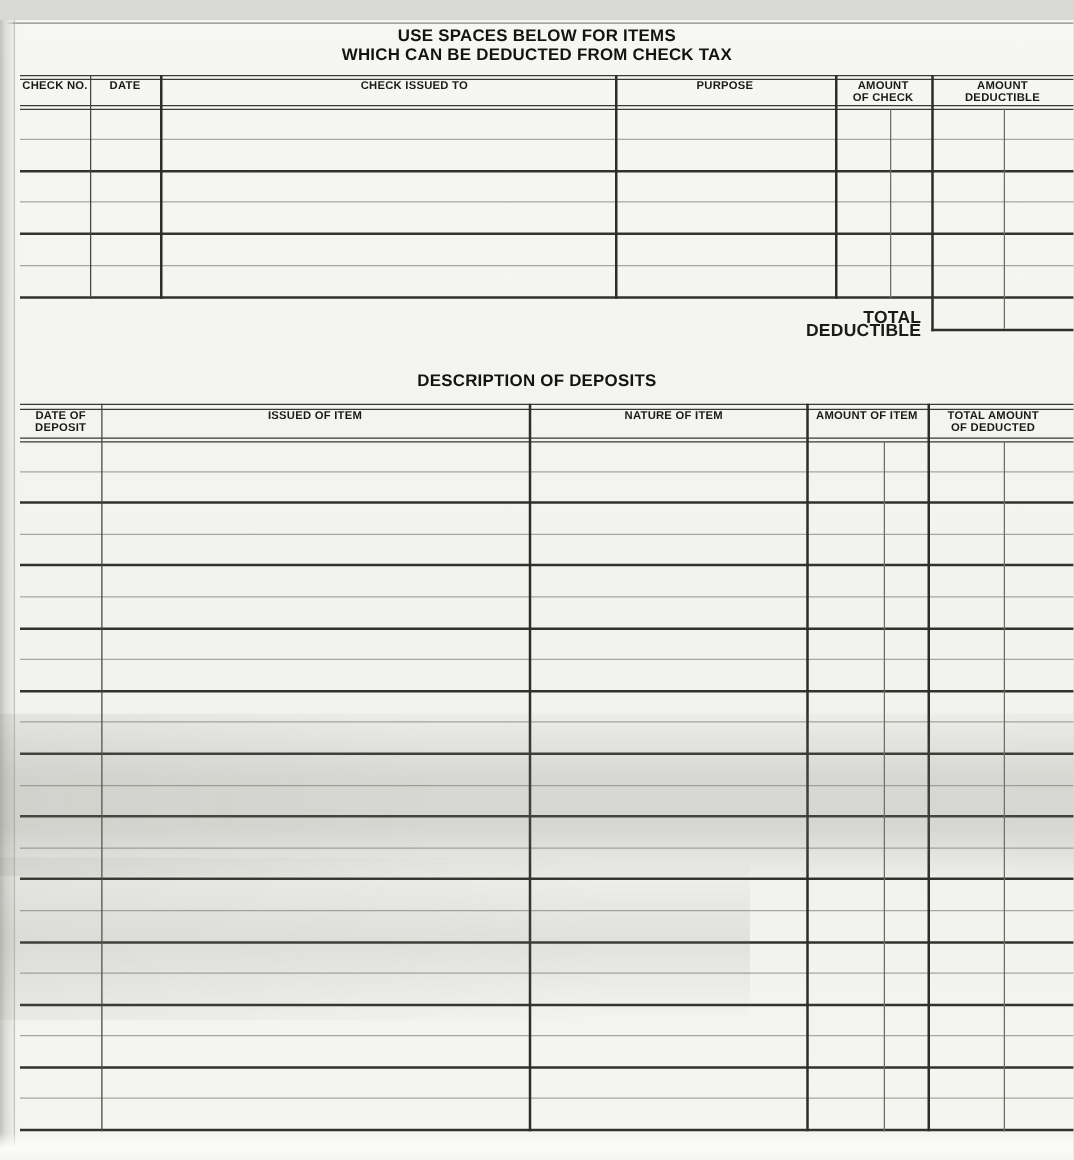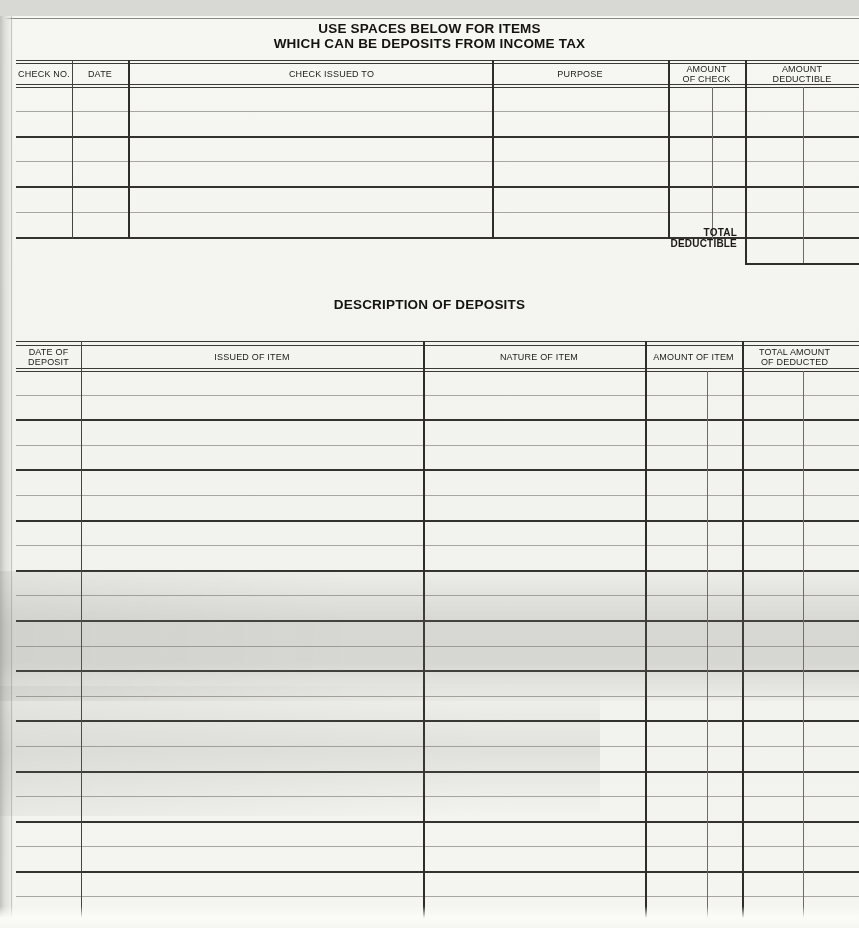--- a/index.html
+++ b/index.html
@@ -35,52 +35,52 @@
 
   
   .form-title{position:absolute;left:0;top:5px;width:859px;text-align:center;
     font-size:13.5px;font-weight:700;line-height:15px;letter-spacing:.2px;color:#141310;}
   .deposits-title{position:absolute;left:0;top:281px;width:859px;text-align:center;
     font-size:13.5px;font-weight:700;letter-spacing:.2px;color:#141310;}
 
   
   .ltable{position:absolute;left:16px;width:843px;}
   .t-deduction{top:44px;height:205px;}
-  .t-deposits{top:325px;height:582px;}
+  .t-deposits{top:307px;height:582px;}
   .hline{position:absolute;left:0;width:843px;height:1px;background:#3b3935;}
-  .hdr-cell{position:absolute;display:flex;flex-direction:column;align-items:center;justify-content:center;
-    text-align:center;font-size:9px;font-weight:400;line-height:10px;letter-spacing:.2px;color:#1b1a17;}
+  .hdr-cell{position:absolute;display:flex;flex-direction:column;align-items:center;justify-content:flex-start;
+    text-align:center;font-size:9px;font-weight:700;line-height:10px;letter-spacing:.2px;color:#1b1a17;}
   .tbody{position:absolute;left:0;display:flex;flex-direction:column;width:843px;}
   .lrow{flex:1 1 0;}
   .lrow-thin{border-bottom:1px solid #a9a59f;}
   .lrow-thick{border-bottom:2px solid #34322d;}
   .vline{position:absolute;top:0;}
   .v-med{width:1px;background:#46443f;}
   .v-thick{width:2px;background:#2f2d29;}
   .v-thin{width:1px;background:#6e6b64;}
 
   
-  .total-label{position:absolute;right:122px;top:212px;text-align:right;
-    font-size:10px;font-weight:700;line-height:10.5px;letter-spacing:.2px;color:#1b1a17;}
+  .total-label{position:absolute;right:122px;top:232px;text-align:right;
+    font-size:14px;font-weight:700;line-height:10.5px;letter-spacing:.2px;color:#1b1a17;}
   .total-box{position:absolute;left:745px;top:223px;width:114px;height:26px;
     border-left:2px solid #2f2d29;border-bottom:2px solid #2f2d29;}
   .total-box-divider{position:absolute;left:56px;top:0;width:1px;height:100%;background:#6e6b64;}
 </style>
 </head>
 <body>
 
 <div class="page">
 
   <div class="top-edge-line"></div>
   <div class="paper-left-edge"></div>
   <div class="paper-left-edge-line"></div>
 
   <div class="form-title">
     <div>USE SPACES BELOW FOR ITEMS</div>
-    <div>WHICH CAN BE DEPOSITS FROM INCOME TAX</div>
+    <div>WHICH CAN BE DEDUCTED FROM CHECK TAX</div>
   </div>
 
   <div class="ltable t-deduction">
     <div class="hline" style="top:0;"></div>
     <div class="hline" style="top:3px;"></div>
     <div class="hline" style="top:24px;"></div>
     <div class="hline" style="top:27px;"></div>
 
     <div class="hdr-cell" style="left:0;top:3px;width:56px;height:21px;">
       <span>CHECK NO.</span>

